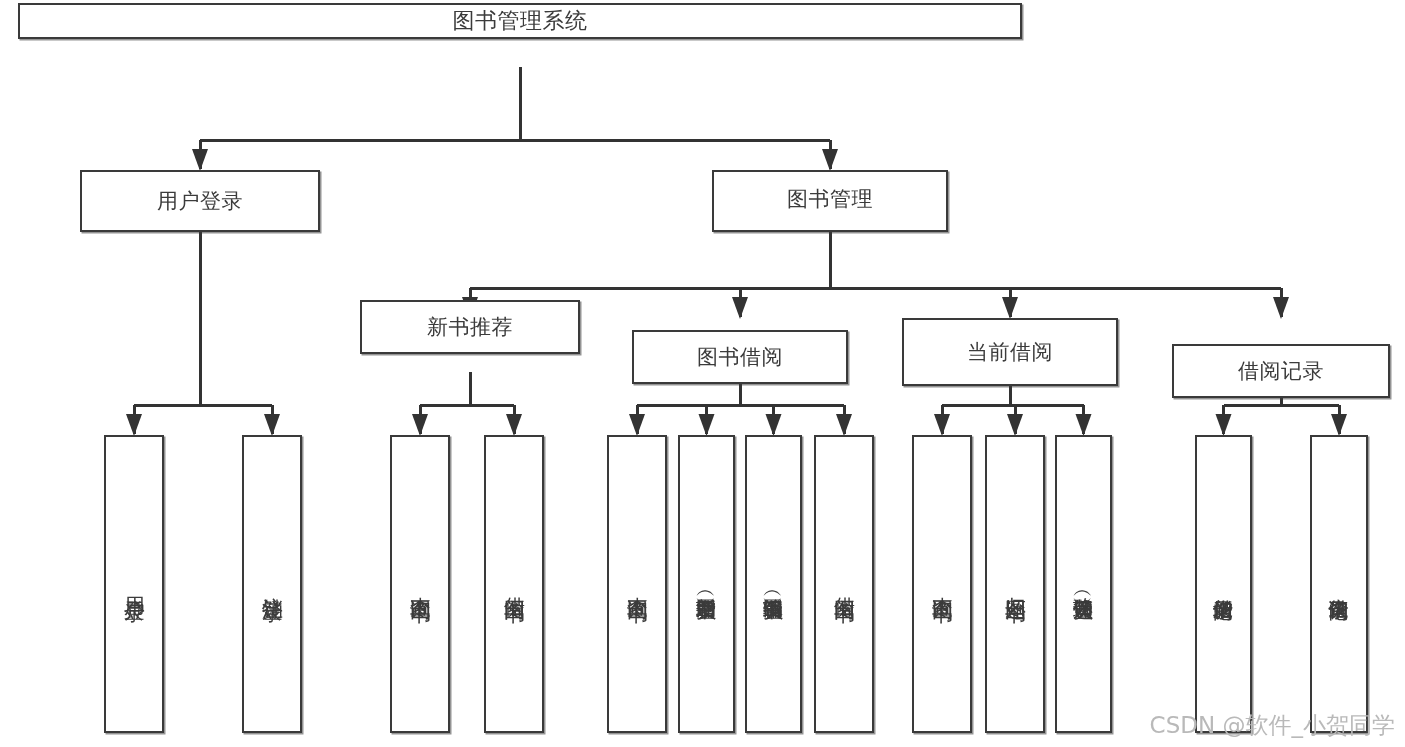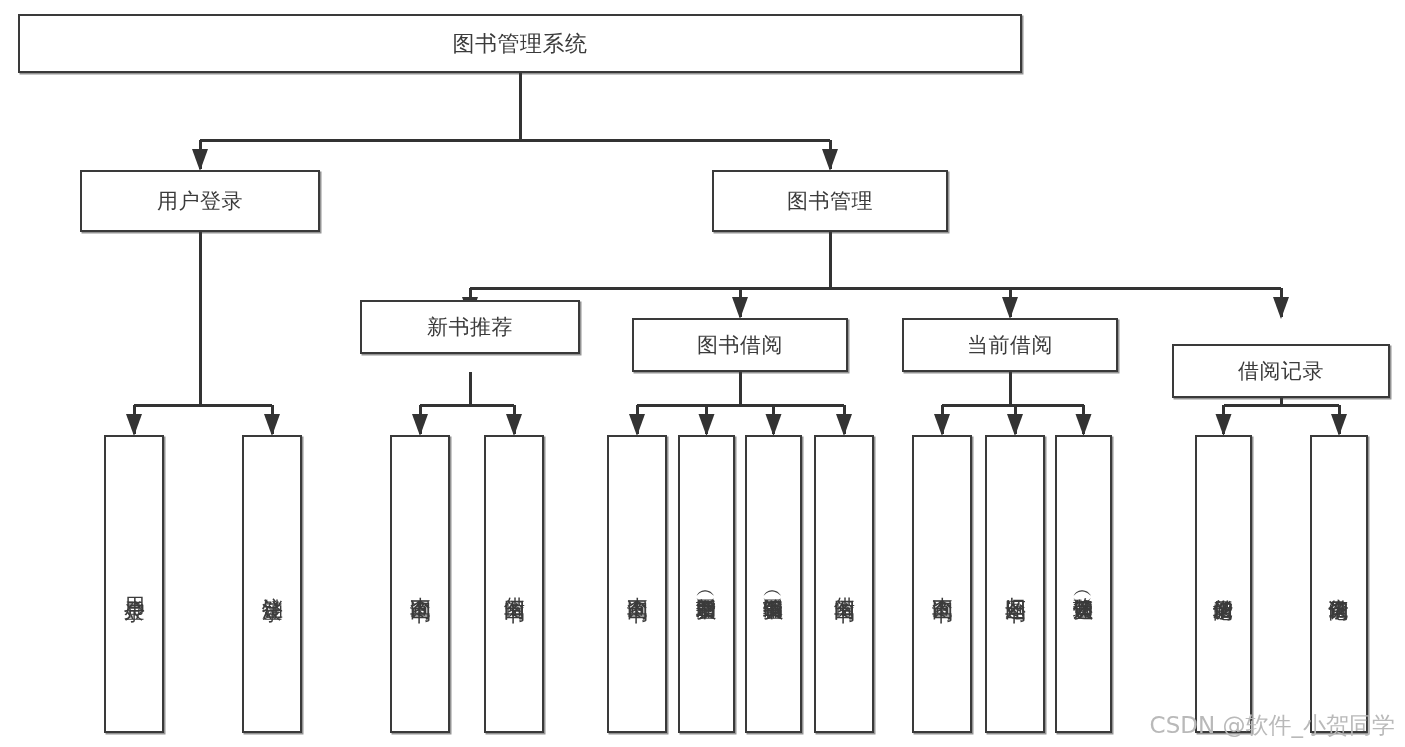--- a/index.html
+++ b/index.html
@@ -131,36 +131,36 @@
       <line x1="1083.5" y1="405" x2="1083.5" y2="434" stroke="#333333" stroke-width="3" shape-rendering="crispEdges"></line>
       <polygon points="1075.5,414 1091.5,414 1083.5,436" fill="#333333"></polygon>
       <line x1="1281" y1="372" x2="1281" y2="405" stroke="#333333" stroke-width="3" shape-rendering="crispEdges"></line>
       <line x1="1223.5" y1="405" x2="1339" y2="405" stroke="#333333" stroke-width="3" shape-rendering="crispEdges"></line>
       <line x1="1223.5" y1="405" x2="1223.5" y2="434" stroke="#333333" stroke-width="3" shape-rendering="crispEdges"></line>
       <polygon points="1215.5,414 1231.5,414 1223.5,436" fill="#333333"></polygon>
       <line x1="1339" y1="405" x2="1339" y2="434" stroke="#333333" stroke-width="3" shape-rendering="crispEdges"></line>
       <polygon points="1331,414 1347,414 1339,436" fill="#333333"></polygon>
     </svg>
   <div id="node-layer">
-      <div class="node horiz root" style="left: 18px; top: 14px; width: 1004px; height: 59px;">
+      <div class="node horiz root" style="left: 18px; top: 3px; width: 1004px; height: 36px;">
         <span class="node-label">图书管理系统</span>
       </div>
       <div class="node horiz" style="left: 80px; top: 170px; width: 240px; height: 62px;">
         <span class="node-label">用户登录</span>
       </div>
-      <div class="node horiz" style="left: 712px; top: 170px; width: 236px; height: 62px;">
+      <div class="node horiz" style="left: 712px; top: 170px; width: 236px; height: 62px; font-family: Liberation Mono, monospace;">
         <span class="node-label">图书管理</span>
       </div>
       <div class="node horiz" style="left: 360px; top: 300px; width: 220px; height: 54px;">
         <span class="node-label">新书推荐</span>
       </div>
-      <div class="node horiz" style="left: 632px; top: 318px; width: 216px; height: 54px;">
+      <div class="node horiz" style="left: 632px; top: 330px; width: 216px; height: 54px;">
         <span class="node-label">图书借阅</span>
       </div>
-      <div class="node horiz" style="left: 902px; top: 318px; width: 216px; height: 54px;">
+      <div class="node horiz" style="left: 902px; top: 318px; width: 216px; height: 68px;">
         <span class="node-label">当前借阅</span>
       </div>
       <div class="node horiz" style="left: 1172px; top: 318px; width: 218px; height: 54px; margin-top: 26px;">
         <span class="node-label">借阅记录</span>
       </div>
       <div class="node vert" style="left: 104px; top: 435px; width: 60px; height: 298px;">
         <span class="node-label">用户登录</span>
       </div>
       <div class="node vert" style="left: 242px; top: 435px; width: 60px; height: 298px;">
         <span class="node-label">注销登录</span>

